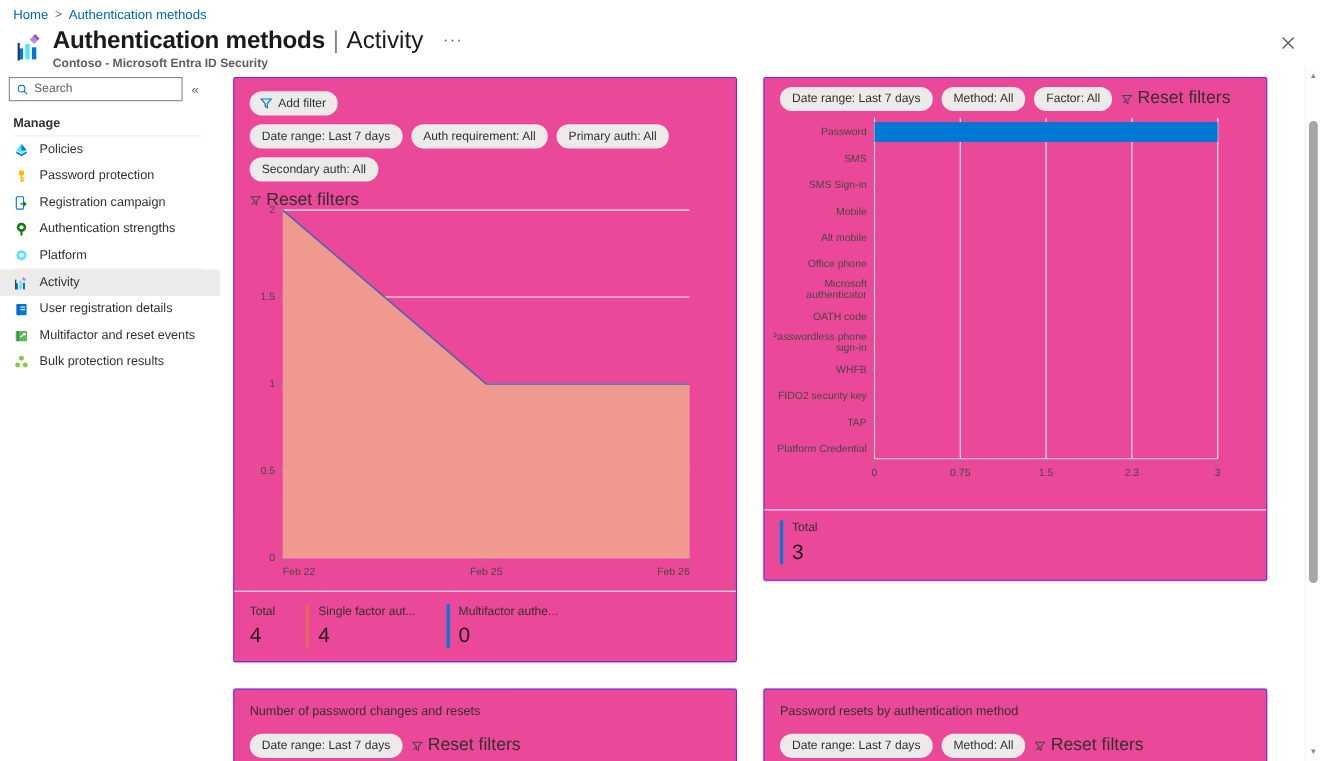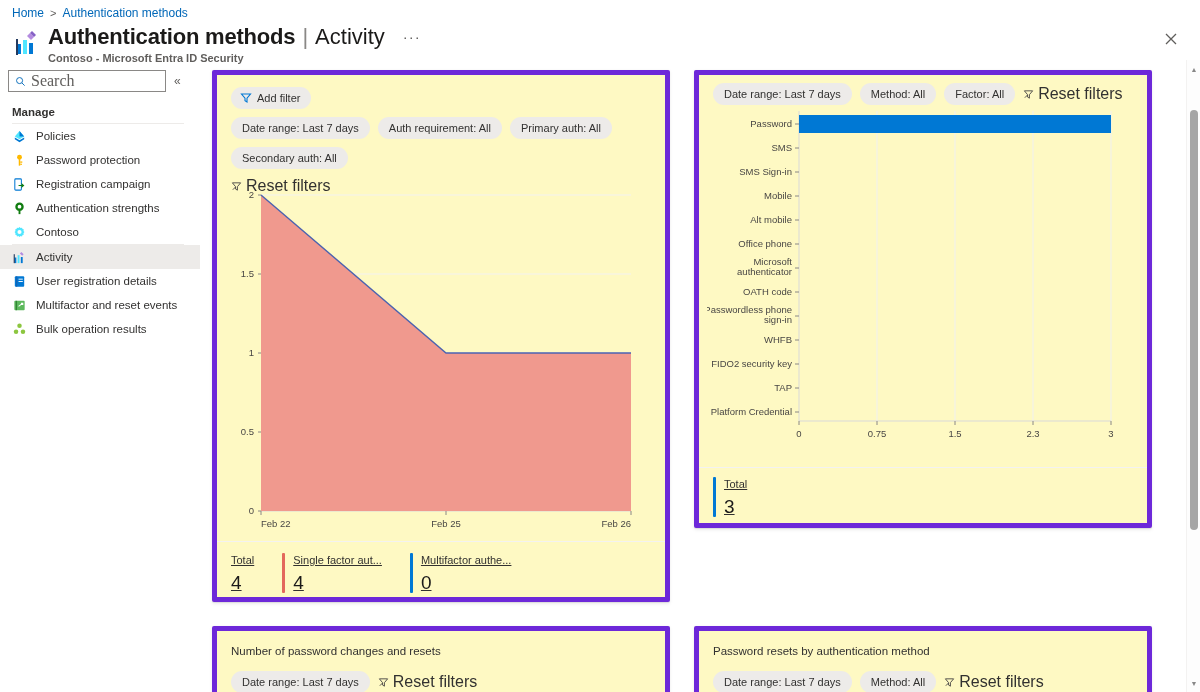--- a/index.html
+++ b/index.html
@@ -43,42 +43,42 @@
   
   .leftnav { position: absolute; left: 0; top: 70px; width: 200px; }
   .search-row { display: flex; align-items: center; padding: 0 8px; }
   .search-box {
     position: relative; width: 158px; height: 22px;
     border: 1px solid #8a8886; background: #fff;
     display: flex; align-items: center;
   }
   .search-box .mag { margin: 0 5px 0 6px; flex: none; }
   .search-box input {
-    border: none; outline: none; font-size: 16px; color: #323130;
-    font-family: Liberation Serif, serif; width: 120px; background: transparent;
+    border: none; outline: none; font-size: 11px; color: #323130;
+    font-family: Liberation Sans, sans-serif; width: 120px; background: transparent;
   }
   .search-box input::placeholder { color: #605e5c; }
   .collapse-btn { margin-left: 8px; color: #605e5c; font-size: 12px; cursor: pointer; }
 
   .nav-group-title {
     font-size: 11.5px; font-weight: 700; color: #323130;
     padding: 14px 0 5px 12px;
   }
   .nav-rule { height: 1px; background: #edebe9; margin: 0 16px 0 12px; }
   .nav-item {
     display: flex; align-items: center; height: 24px;
     padding-left: 12px; font-size: 11.5px; color: #323130; cursor: pointer;
   }
   .nav-item.selected { background: #edebe9; }
   .nav-ico { width: 15px; height: 15px; margin-right: 9px; flex: none; }
 
   
   .card {
-    position: absolute; background: #fef9c3;
-    border: 5px solid #6d28d9; border-radius: 2px;
+    position: absolute; background: #ec4899;
+    border: 1px solid #6d28d9; border-radius: 2px;
     box-shadow: 0 0.3px 0.9px rgba(0,0,0,.08), 0 1.6px 3.6px rgba(0,0,0,.08);
   }
   #card-signins  { left: 212px; top: 70px;  width: 458px; height: 532px; }
   #card-methods  { left: 694px; top: 70px;  width: 458px; height: 458px; }
   #card-pwchg    { left: 212px; top: 626px; width: 458px; height: 150px; }
   #card-pwreset  { left: 694px; top: 626px; width: 458px; height: 150px; }
 
   .card-title { font-size: 11.5px; color: #323130; padding: 14px 0 0 14px; }
 
   
@@ -97,21 +97,21 @@
   .reset-row { padding: 8px 14px 0 14px; display: flex; }
 
   
   .areachart { position: absolute; left: 14px; top: 112px; }
   .barchart  { position: absolute; left: 8px; top: 28px; }
 
   
   .kpi-strip { position: absolute; display: flex; align-items: flex-start; }
   .kpi { display: flex; margin-right: 28px; }
   .kpi-bar { width: 3px; border-radius: 1px; margin-right: 8px; align-self: stretch; }
-  .kpi-txt { display: flex; flex-direction: column; text-decoration: underline; }
+  .kpi-txt { display: flex; flex-direction: column; }
   .kpi-label { font-size: 11px; color: #323130; line-height: 14px; }
   .kpi-value { font-size: 19px; color: #1b1a19; font-weight: 400; margin-top: 6px; line-height: 20px; }
 
   .kpi-divider { position: absolute; height: 1px; background: #f3f2f1; }
 
   
   .scrollbar { position: absolute; right: 0; top: 60px; width: 14px; height: 632px; background: #fdfdfd; border-left: 1px solid #f3f2f1; }
   .sb-arrow { position: absolute; left: 0; width: 14px; height: 14px; display: flex; align-items: center; justify-content: center; color: #888; font-size: 7px; cursor: pointer; }
   .sb-up { top: 2px; } .sb-down { bottom: 2px; }
   .sb-thumb { position: absolute; left: 3px; top: 50px; width: 8px; height: 420px; background: #a6a6a6; border-radius: 4px; cursor: pointer; }
@@ -220,21 +220,21 @@
       <span>Authentication strengths</span>
     </div>
 
     <div class="nav-item">
       <span class="nav-ico">
         <svg width="15" height="15" viewBox="0 0 16 16">
           <path d="M8 2.2 L9.2 3.3 L10.7 2.8 L11.2 4.3 L12.7 4.8 L12.2 6.3 L13.3 7.5 L12.2 8.7 L12.7 10.2 L11.2 10.7 L10.7 12.2 L9.2 11.7 L8 12.8 L6.8 11.7 L5.3 12.2 L4.8 10.7 L3.3 10.2 L3.8 8.7 L2.7 7.5 L3.8 6.3 L3.3 4.8 L4.8 4.3 L5.3 2.8 L6.8 3.3 Z" fill="#50E6FF"></path>
           <circle cx="8" cy="7.5" r="2.2" fill="#fff"></circle>
         </svg>
       </span>
-      <span>Contoso</span>
+      <span>Platform</span>
     </div>
 
     <div class="nav-rule"></div>
 
     <div class="nav-item selected">
       <span class="nav-ico">
         <svg width="15" height="15" viewBox="0 0 16 16">
           <path d="M10 2 L12.4 4.4 L10.8 6 L8.4 3.6 Z" fill="#B48BE0"></path>
           <rect x="2.6" y="8" width="2" height="6" fill="#0078D4"></rect>
           <rect x="6" y="5.5" width="2" height="8.5" fill="#50E6FF"></rect>
@@ -269,21 +269,21 @@
     </div>
 
     <div class="nav-item">
       <span class="nav-ico">
         <svg width="15" height="15" viewBox="0 0 16 16">
           <circle cx="8" cy="4" r="2.4" fill="#8CC63F"></circle>
           <circle cx="4.3" cy="10.5" r="2.4" fill="#8CC63F"></circle>
           <circle cx="11.7" cy="10.5" r="2.4" fill="#8CC63F"></circle>
         </svg>
       </span>
-      <span>Bulk operation results</span>
+      <span>Bulk protection results</span>
     </div>
   </div>
 
   <div class="card" id="card-signins">
     <div class="pill-row">
       <span class="pill addfilter">
         <span>
           <svg width="12" height="12" viewBox="0 0 12 12">
             <path d="M1.5 2 L10.5 2 L7 6.2 L7 10 L5 8.8 L5 6.2 Z" fill="none" stroke="#0078D4" stroke-width="1.1"></path>
           </svg>

